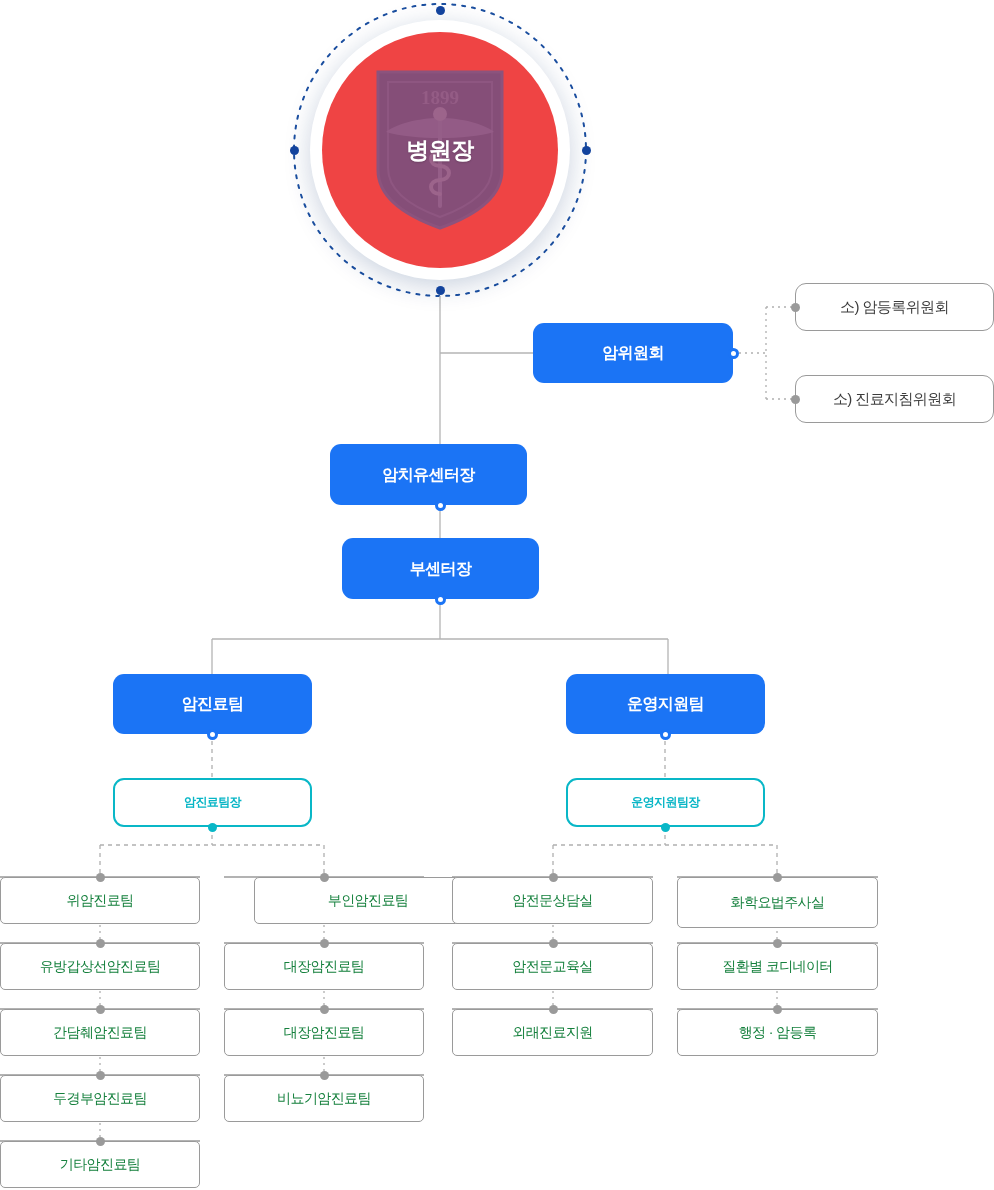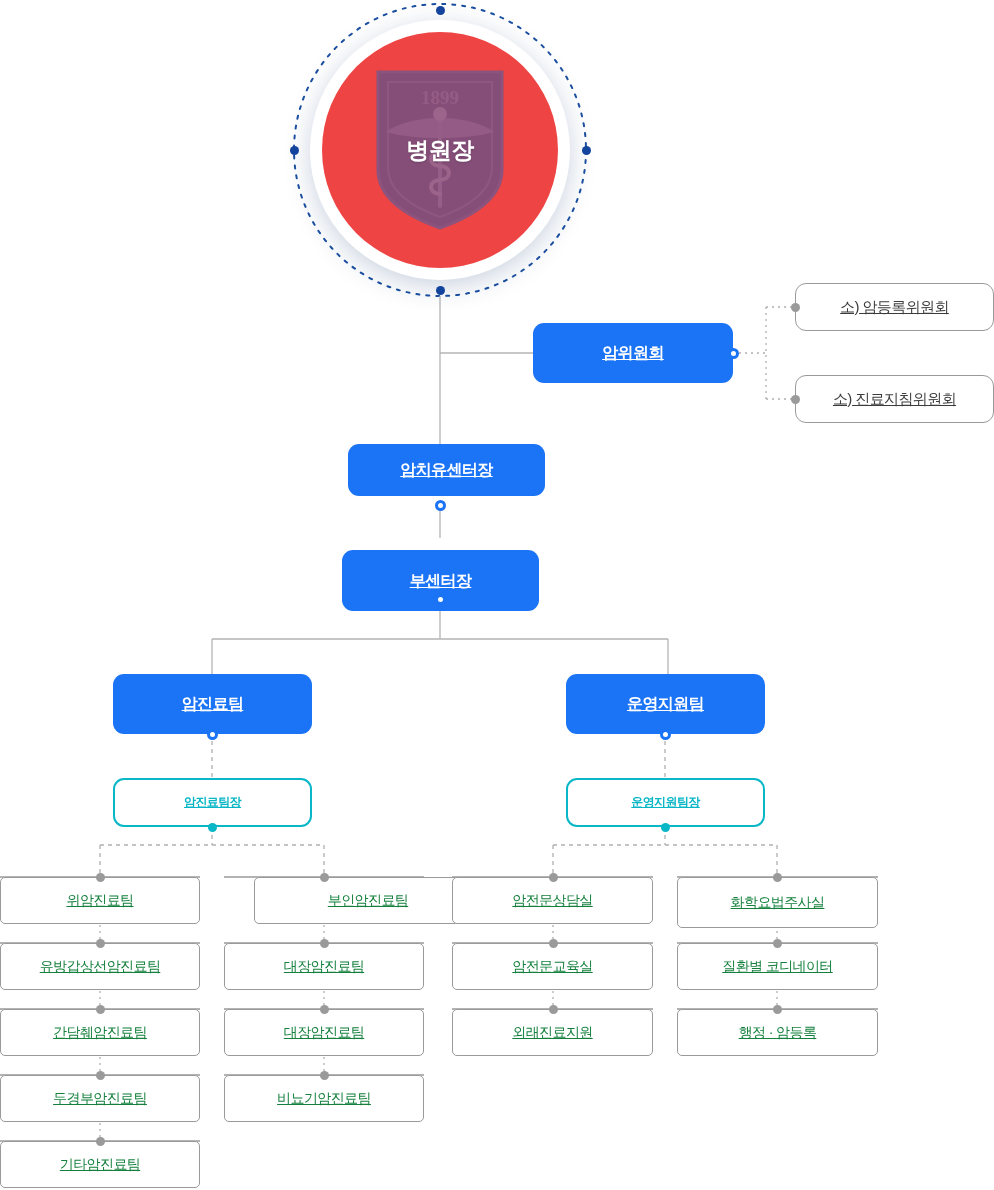--- a/index.html
+++ b/index.html
@@ -79,21 +79,20 @@
   
   .node {
     position: absolute;
     box-sizing: border-box;
     display: flex;
     align-items: center;
     justify-content: center;
     text-align: center;
     letter-spacing: -.6px;
     line-height: 1.25;
-    text-decoration: underline;
   }
   .node-blue {
     background: #1b74f5;
     color: #ffffff;
     font-weight: 700;
     font-size: 16px;
     border-radius: 11px;
   }
   .node-teal {
     background: #ffffff;
@@ -223,26 +222,26 @@
   <div class="node node-sub" style="left:795px; top:283px; width:199px; height:48px;">
     <span>소) 암등록위원회</span>
   </div>
   <div class="dot dot-grey" style="left:790.5px; top:302.5px;"></div>
 
   <div class="node node-sub" style="left:795px; top:375px; width:199px; height:48px;">
     <span>소) 진료지침위원회</span>
   </div>
   <div class="dot dot-grey" style="left:790.5px; top:394.5px;"></div>
 
-  <div class="node node-blue" style="left:348px; top:444px; width:197px; height:52px;">
+  <div class="node node-blue" style="left:330px; top:444px; width:197px; height:61px;">
     <span>암치유센터장</span>
   </div>
   <div class="dot dot-blue-ring" style="left:434.5px; top:499.5px;"></div>
 
-  <div class="node node-blue" style="left:342px; top:550px; width:197px; height:61px;">
+  <div class="node node-blue" style="left:342px; top:538px; width:197px; height:61px;">
     <span>부센터장</span>
   </div>
   <div class="dot dot-blue-ring" style="left:434.5px; top:593.5px;"></div>
 
   <div class="node node-blue" style="left:113px; top:674px; width:199px; height:60px;">
     <span>암진료팀</span>
   </div>
   <div class="dot dot-blue-ring" style="left:206.5px; top:728.5px;"></div>
 
   <div class="node node-teal" style="left:113px; top:778px; width:199px; height:49px;">

